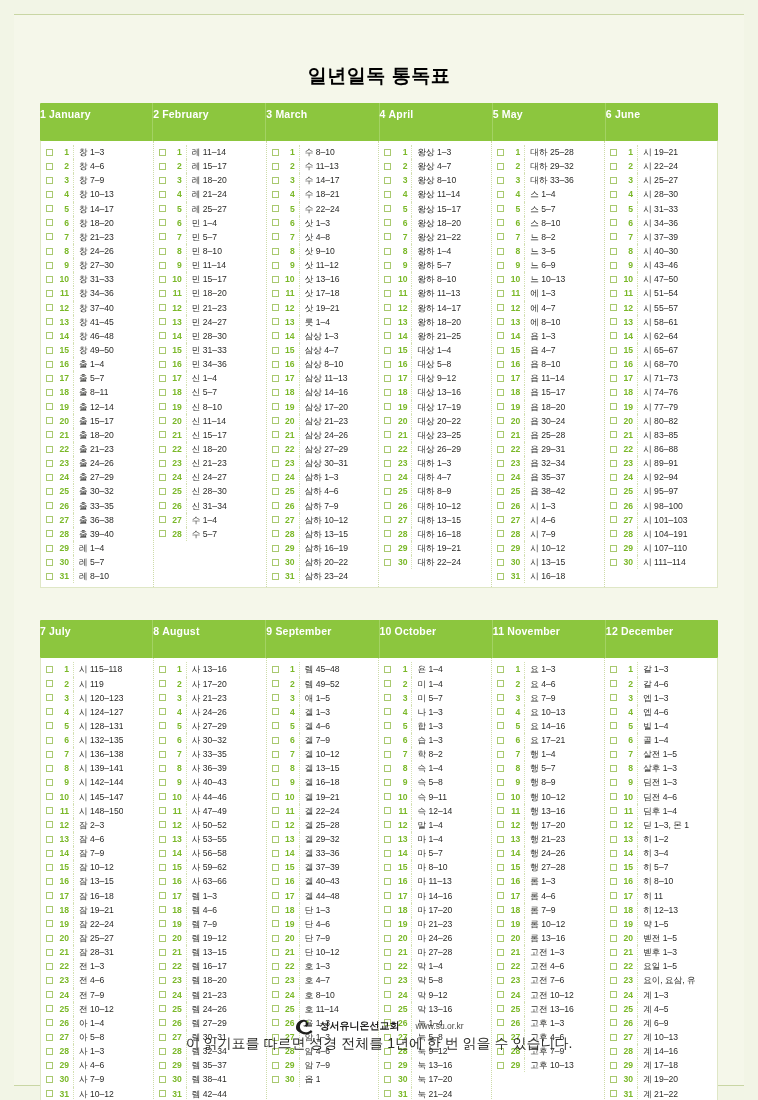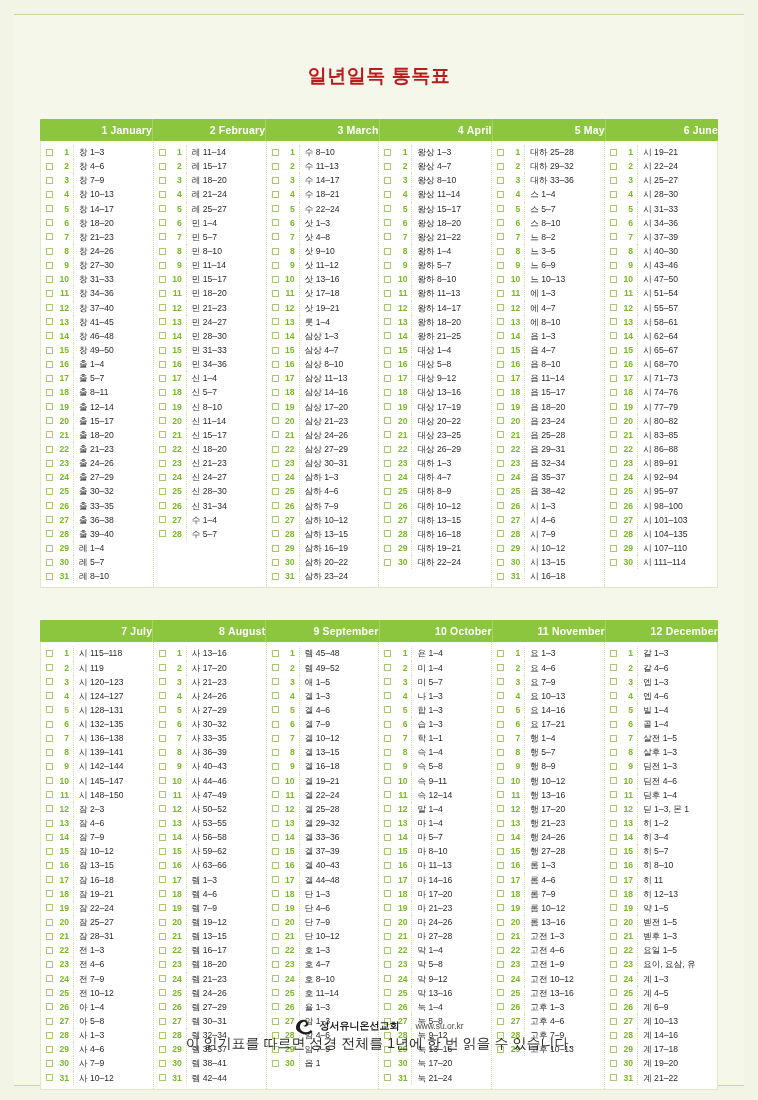--- a/index.html
+++ b/index.html
@@ -20,41 +20,41 @@
     left: 14px; top: 14px;
     width: 730px; height: 1072px;
     background: #f5f7ea;
     border-top: 1px solid #c9d6a4;
     border-bottom: 1px solid #c9d6a4;
   }
   .title {
     text-align: center;
     font-size: 19px;
     font-weight: bold;
-    color: #b91c1c;
+    color: #000000;
     letter-spacing: 0.5px;
     padding-top: 48px;
-    padding-bottom: 30px;
+    padding-bottom: 14px;
   }
   .half { padding: 0 26px; }
   .half + .half { margin-top: 32px; }
 
   .month-head-row {
     display: flex;
     width: 100%;
     background: #8cc63e;
     border-radius: 1px;
   }
   .month-head {
     flex: 1 1 0;
-    text-align: right;
+    text-align: left;
     color: #ffffff;
     font-size: 10.5px;
     font-weight: bold;
-    padding: 5px 0 5px 0;
+    padding: 5px 0 21px 0;
     letter-spacing: 0.2px;
     border-right: 1px solid #a3d263;
     white-space: nowrap;
   }
   .month-head:last-child { border-right: none; }
   .month-head .mnum { margin-right: 3px; }
 
   .month-body-row {
     display: flex;
     width: 100%;
@@ -851,21 +851,21 @@
               <span class="ref">욥 15–17</span>
             </div>
             <div class="day-row">
               <span class="chk"></span>
               <span class="daynum">19</span>
               <span class="ref">욥 18–20</span>
             </div>
             <div class="day-row">
               <span class="chk"></span>
               <span class="daynum">20</span>
-              <span class="ref">욥 23–24</span>
+              <span class="ref">욥 30–24</span>
             </div>
             <div class="day-row">
               <span class="chk"></span>
               <span class="daynum">21</span>
               <span class="ref">욥 25–28</span>
             </div>
             <div class="day-row">
               <span class="chk"></span>
               <span class="daynum">22</span>
               <span class="ref">욥 29–31</span>
@@ -1048,21 +1048,21 @@
               <span class="ref">시 98–100</span>
             </div>
             <div class="day-row">
               <span class="chk"></span>
               <span class="daynum">27</span>
               <span class="ref">시 101–103</span>
             </div>
             <div class="day-row">
               <span class="chk"></span>
               <span class="daynum">28</span>
-              <span class="ref">시 104–135</span>
+              <span class="ref">시 104–191</span>
             </div>
             <div class="day-row">
               <span class="chk"></span>
               <span class="daynum">29</span>
               <span class="ref">시 107–110</span>
             </div>
             <div class="day-row">
               <span class="chk"></span>
               <span class="daynum">30</span>
               <span class="ref">시 111–114</span>
@@ -1574,21 +1574,21 @@
               <span class="ref">합 1–3</span>
             </div>
             <div class="day-row">
               <span class="chk"></span>
               <span class="daynum">6</span>
               <span class="ref">습 1–3</span>
             </div>
             <div class="day-row">
               <span class="chk"></span>
               <span class="daynum">7</span>
-              <span class="ref">학 1–1</span>
+              <span class="ref">학 8–2</span>
             </div>
             <div class="day-row">
               <span class="chk"></span>
               <span class="daynum">8</span>
               <span class="ref">슥 1–4</span>
             </div>
             <div class="day-row">
               <span class="chk"></span>
               <span class="daynum">9</span>
               <span class="ref">슥 5–8</span>
@@ -1811,21 +1811,21 @@
               <span class="ref">고전 1–3</span>
             </div>
             <div class="day-row">
               <span class="chk"></span>
               <span class="daynum">22</span>
               <span class="ref">고전 4–6</span>
             </div>
             <div class="day-row">
               <span class="chk"></span>
               <span class="daynum">23</span>
-              <span class="ref">고전 1–9</span>
+              <span class="ref">고전 7–6</span>
             </div>
             <div class="day-row">
               <span class="chk"></span>
               <span class="daynum">24</span>
               <span class="ref">고전 10–12</span>
             </div>
             <div class="day-row">
               <span class="chk"></span>
               <span class="daynum">25</span>
               <span class="ref">고전 13–16</span>

